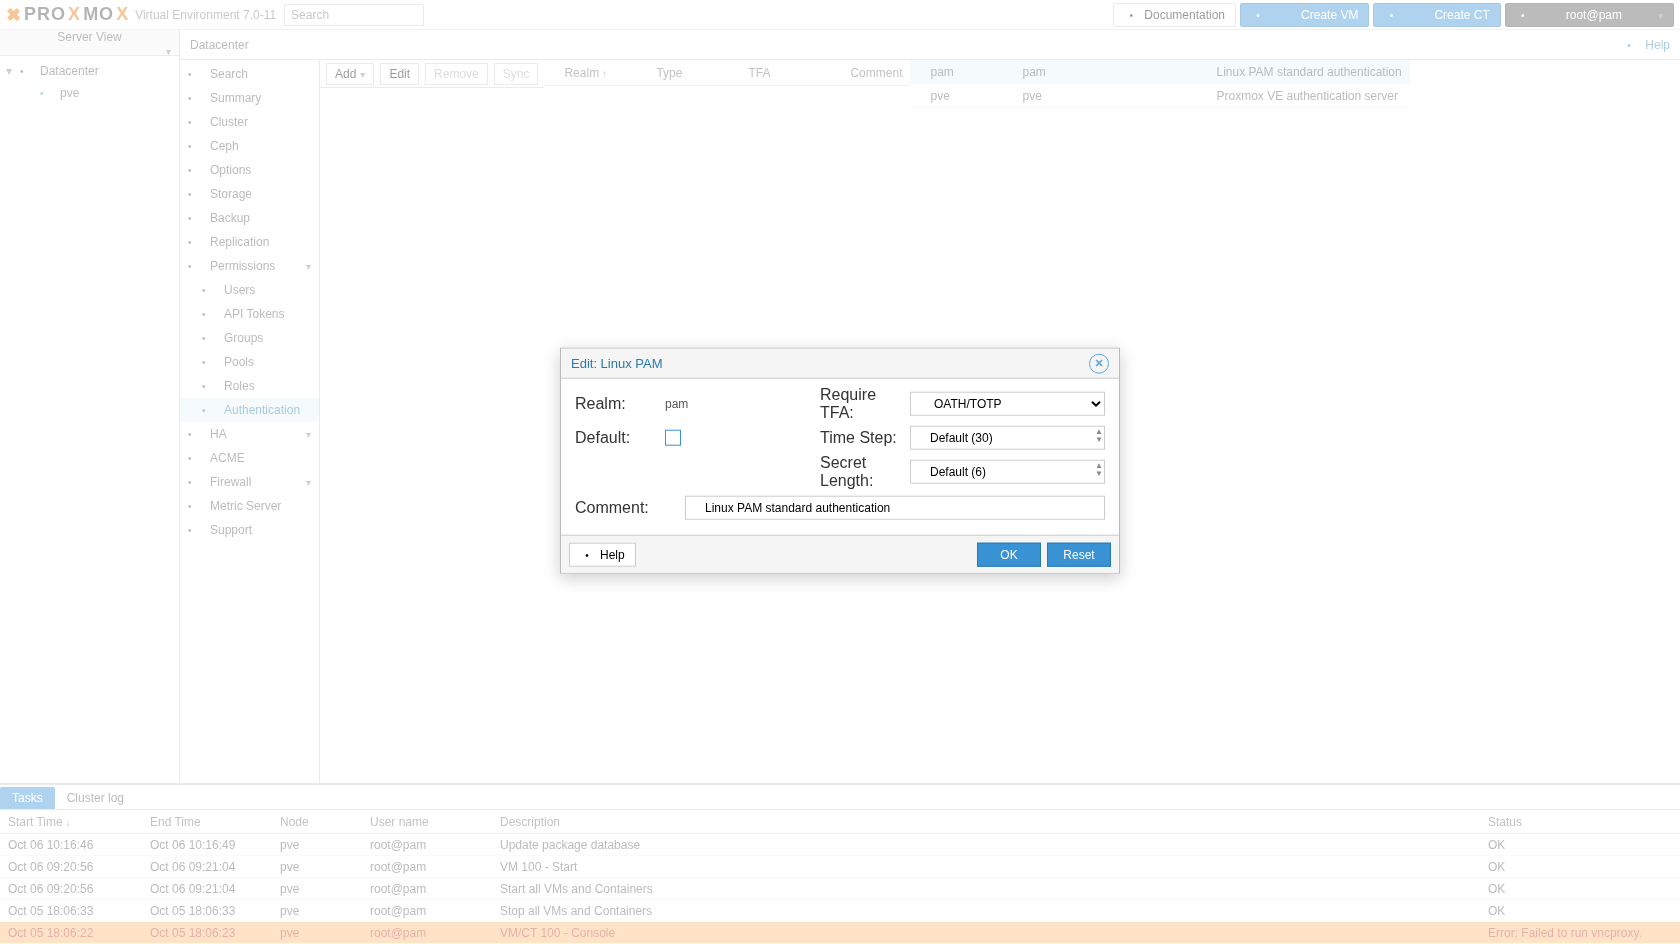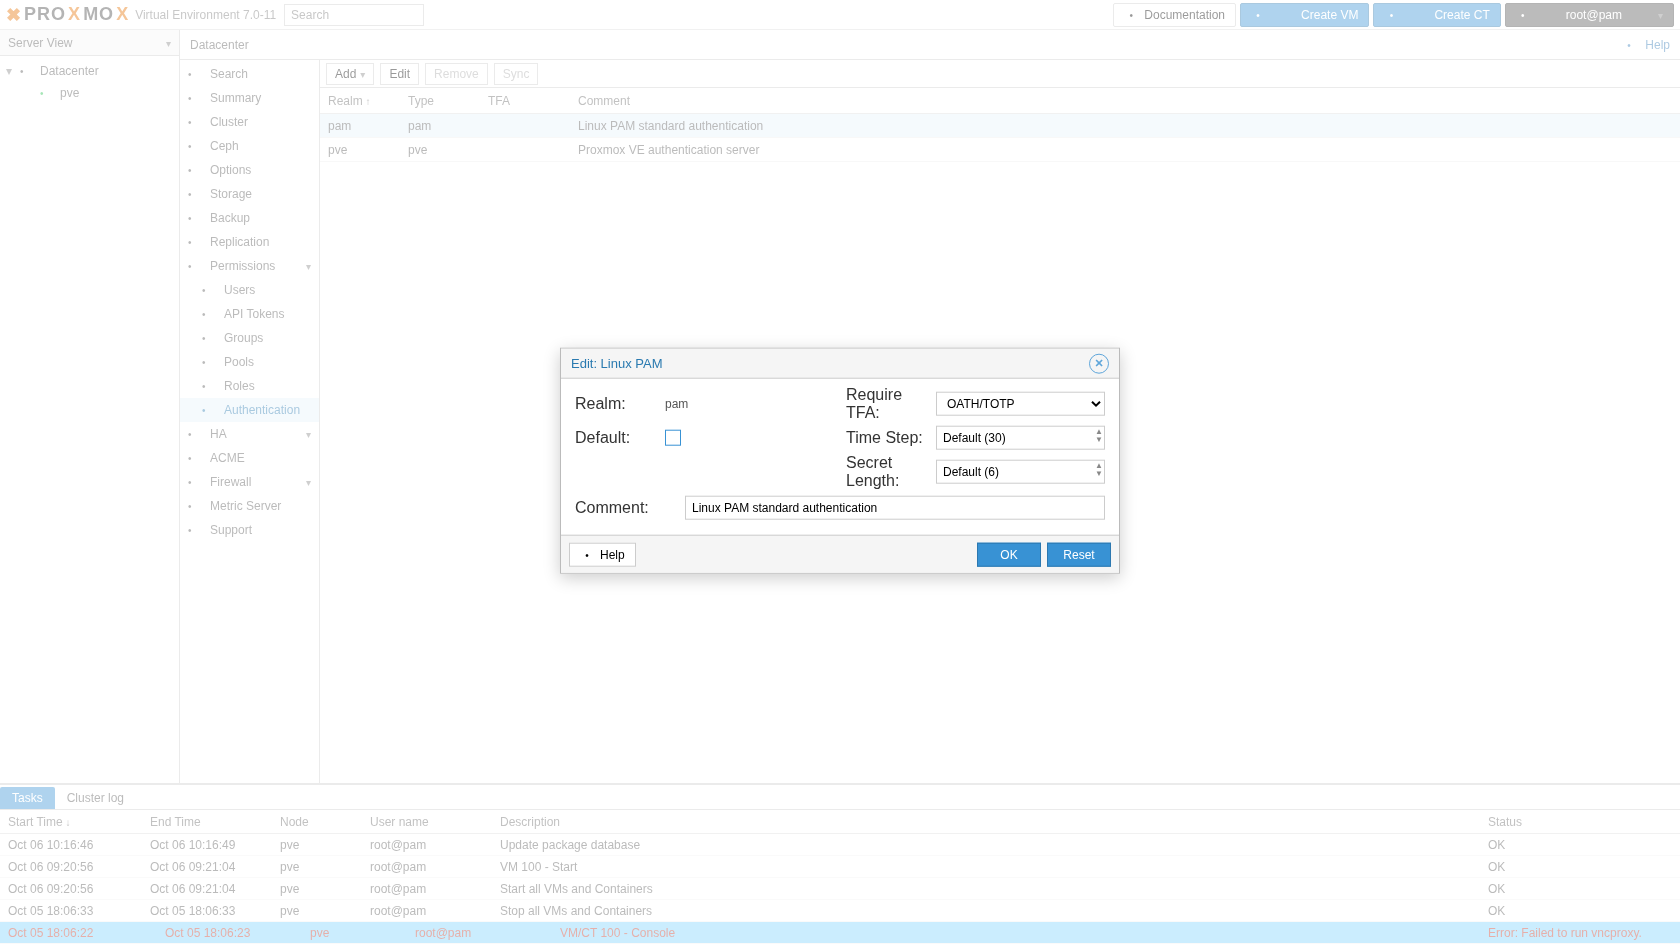--- a/index.html
+++ b/index.html
@@ -20,80 +20,80 @@
 
 
 .icon { width: 14px; height: 14px; display: inline-block; flex: none; }
 .icon::before { content: "•"; font-size: 10px; color: currentColor; }
 
 
 .main { flex: 1; display: flex; min-height: 0; border-bottom: 1px solid #ccc; }
 
 
 .tree-panel { width: 180px; border-right: 1px solid #ccc; display: flex; flex-direction: column; }
-.tree-header { height: 26px; background: #f5f5f5; border-bottom: 1px solid #ccc; display: flex; align-items: center; padding: 0 8px; font-size: 12px; }
+.tree-header { height: 26px; background: #f5f5f5; border-bottom: 1px solid #ccc; display: flex; align-items: center; padding: 0 8px; font-size: 12px; flex-direction: column; }
 .tree-header .chev { margin-left: auto; }
 .tree-body { flex: 1; overflow: auto; padding-top: 4px; }
 .tree-node { display: flex; align-items: center; gap: 6px; height: 22px; padding-left: 18px; font-size: 12px; cursor: pointer; }
 .tree-node.level2 { padding-left: 40px; }
 .tree-node .caret { width: 10px; text-align: center; color: #888; margin-left: -14px; }
 
 
 .center { flex: 1; display: flex; flex-direction: column; min-width: 0; }
 .breadcrumb-bar { height: 30px; border-bottom: 1px solid #ccc; display: flex; align-items: center; padding: 0 10px; font-size: 12px; gap: 10px; }
 .help-link { margin-left: auto; color: #337ab7; cursor: pointer; display: flex; align-items: center; gap: 4px; }
 .center-body { flex: 1; display: flex; min-height: 0; }
 
 .menu-panel { width: 140px; border-right: 1px solid #ccc; overflow: auto; padding: 2px 0; }
 .menu-item { display: flex; align-items: center; gap: 8px; height: 24px; padding: 0 8px; font-size: 12px; cursor: pointer; color: #555; }
 .menu-item.sub { padding-left: 22px; }
 .menu-item.active { background: #e6f2fb; color: #2a7ab0; }
 .menu-item .chev-down { margin-left: auto; font-size: 10px; color: #888; }
 
 
-.content { flex: 1; display: flex; flex-direction: column; border-left: none; min-width: 0; }
+.content { flex: 1; display: flex; flex-direction: row; border-left: none; min-width: 0; }
 .toolbar { height: 28px; border-bottom: 1px solid #ccc; display: flex; align-items: center; gap: 6px; padding: 0 6px; }
 .toolbar .btn-sm { height: 22px; padding: 0 8px; border: 1px solid #ccc; background: #fff; font-size: 12px; display: inline-flex; align-items: center; gap: 4px; cursor: pointer; }
 .toolbar .btn-sm.disabled { color: #aaa; cursor: default; justify-content: center; }
 .grid-header { display: flex; height: 26px; border-bottom: 1px solid #ddd; align-items: center; font-size: 12px; color: #666; }
-.grid-header > div, .grid-row > div { padding: 0 8px; }
+.grid-header > div, .grid-row > div { padding: 0 8px; margin-left: 12px; }
 .col-realm { width: 80px; }
 .col-type { width: 80px; }
 .col-tfa { width: 90px; }
 .col-comment { flex: 1; }
 .grid-row { display: flex; height: 24px; align-items: center; font-size: 12px; border-bottom: 1px solid #eee; }
 .grid-row.selected { background: #e6f2fb; }
 
 
 .bottom { height: 160px; display: flex; flex-direction: column; border-top: 1px solid #ccc; }
 .tabs { height: 26px; display: flex; align-items: flex-end; border-bottom: 1px solid #ccc; background: #fff; }
 .tab { padding: 4px 12px; font-size: 12px; cursor: pointer; color: #555; }
 .tab.active { background: #3892d4; color: #fff; border-radius: 2px 2px 0 0; }
 .task-header { display: flex; height: 24px; align-items: center; border-bottom: 1px solid #ddd; font-size: 12px; color: #666; }
 .task-header > div, .task-row > div { padding: 0 8px; }
 .tc-start { width: 130px; } .tc-end { width: 130px; margin-left: 12px; } .tc-node { width: 90px; } .tc-user { width: 130px; } .tc-desc { flex: 1; } .tc-status { width: 200px; }
 .task-row { display: flex; height: 22px; align-items: center; font-size: 12px; border-bottom: 1px solid #f2f2f2; }
-.task-row.error { color: #c0392b; background: #7dd3fc; gap: 15px; }
+.task-row.error { color: #c0392b; background: #fdba74; }
 
 
 .mask { position: absolute; inset: 0; background: rgba(255,255,255,0.6); }
 
 
 .dialog { position: absolute; left: 50%; top: 50%; transform: translate(-50%, -55%); width: 560px; background: #fff; border: 1px solid #bbb; box-shadow: 0 4px 16px rgba(0,0,0,0.2); z-index: 10; }
 .dialog-title { height: 30px; display: flex; align-items: center; padding: 0 10px; background: #f5f5f5; border-bottom: 1px solid #ccc; font-size: 13px; color: #2a7ab0; }
 .dialog-title .close { margin-left: auto; width: 20px; height: 20px; border: 1px solid #5fa6da; border-radius: 50%; display:flex; align-items:center; justify-content:center; color:#5fa6da; cursor:pointer; font-size:11px; font-weight:bold; line-height:1;}
 .dialog-body { padding: 12px 14px 14px; }
 .form-col { display: flex; flex-direction: column; gap: 8px; }
 .two-cols { display: flex; gap: 24px; }
 .two-cols > .col { flex: 1; }
 .field { display: flex; align-items: center; height: 26px; }
 .field label { width: 90px; font-size: 16px; color: #333; }
 .field .val { font-size: 12px; }
 .checkbox { width: 16px; height: 16px; border: 1px solid #3892d4; background:#fff; }
-.combo, .spinner, .textinput { flex: 1; height: 24px; border: 1px solid #ccc; padding: 0 6px; font-size: 12px; background: #fff; }
+.combo, .spinner, .textinput { flex: 1; height: 24px; border: 1px solid #ccc; padding: 0 19px; font-size: 12px; background: #fff; }
 .spinner-wrap { position: relative; display: flex; flex: 1; }
 .spin-btns { position: absolute; right: 2px; top: 2px; display: flex; flex-direction: column; font-size: 8px; line-height: 8px; color: #888; }
 .field.full label { width: 110px; }
 .dialog-footer { height: 38px; background: #f5f5f5; border-top: 1px solid #ccc; display: flex; align-items: center; padding: 0 8px; gap: 6px; }
 .dialog-footer .right { margin-left: auto; display: flex; gap: 6px; }
 .btn-help { height: 24px; padding: 0 10px; border: 1px solid #ccc; background: #fff; font-size: 12px; display:flex; align-items:center; gap:6px; cursor:pointer; }
 .btn-ok { height: 24px; width: 64px; background: #3892d4; color: #fff; border: 1px solid #2c78b0; font-size: 12px; cursor:pointer; }
 
 .arrow-up::after { content: " \2191"; font-size: 10px; }
 .arrow-down::after { content: " \2193"; font-size: 10px; }

